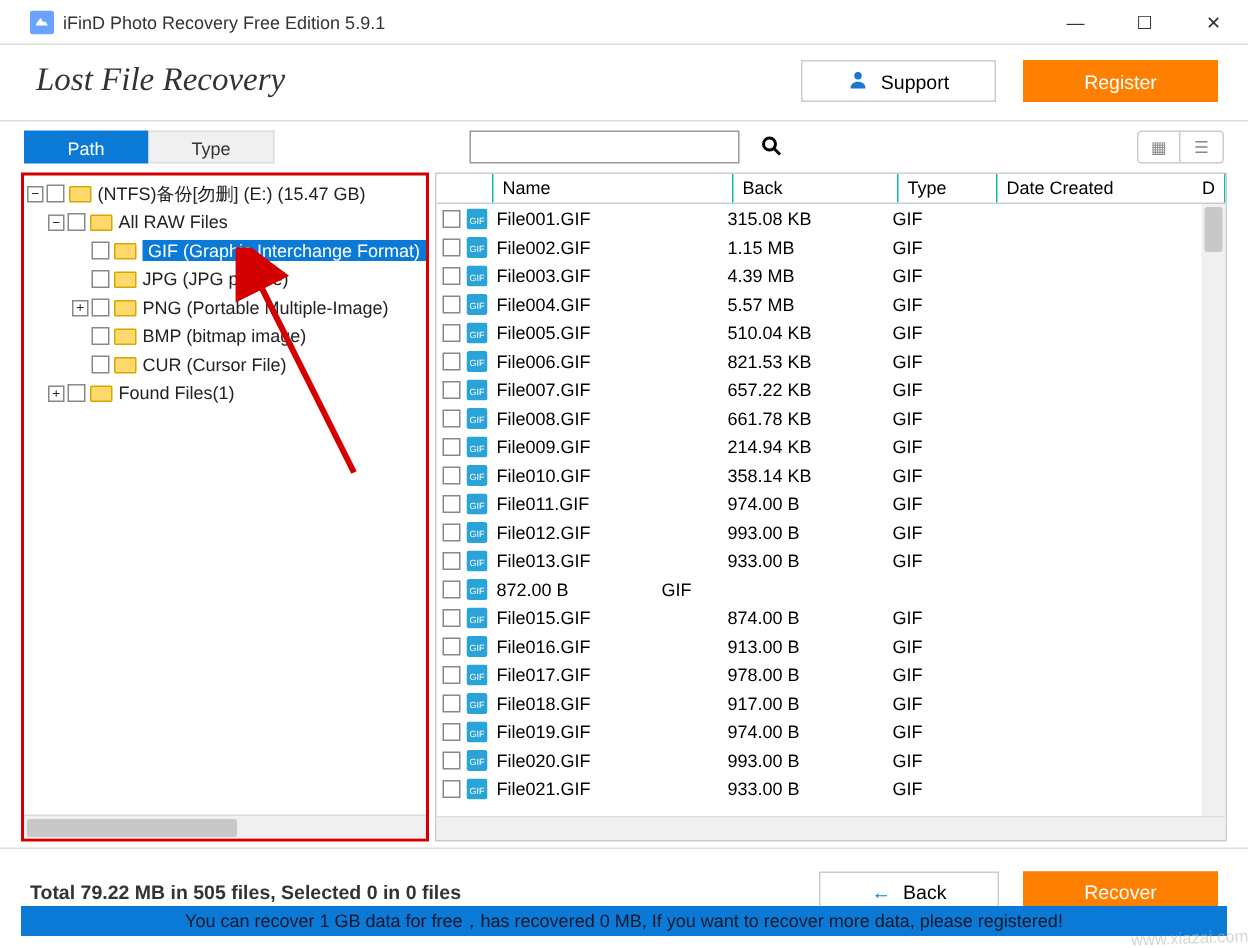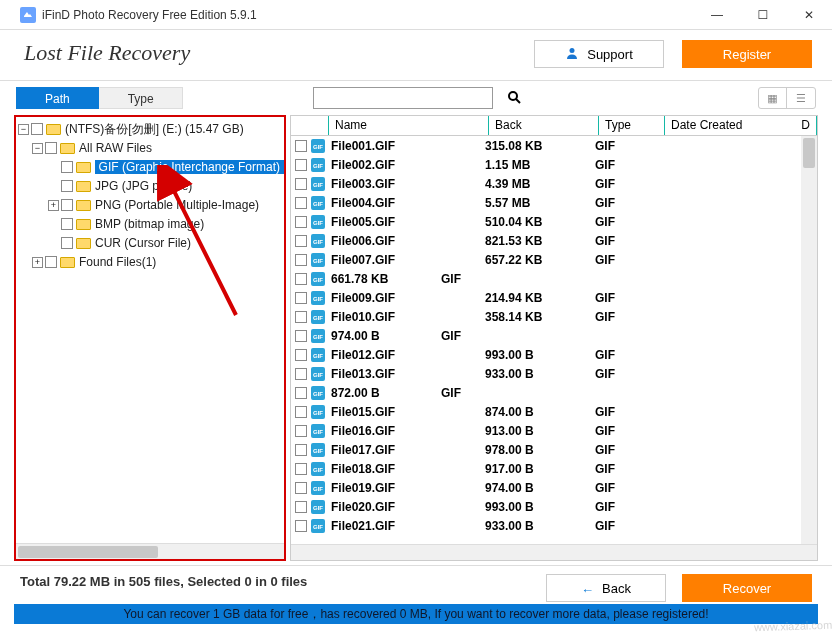--- a/index.html
+++ b/index.html
@@ -40,31 +40,31 @@
   .lbl.sel { background:#0a7ad6; color:#fff; padding:0 4px;}
   .ind1 { padding-left: 14px;} .ind2 { padding-left:30px;}
   .tree-sb-h { height:16px; background:#f0f0f0; border-top:1px solid #ddd; position:relative;}
   .tree-sb-h .thumb { position:absolute; left:2px; top:2px; width:140px; height:12px; background:#c8c8c8; border-radius:2px;}
   .arrow-annot { position:absolute; left:130px; top:48px; pointer-events:none; z-index:50; }
 
   .filegrid-wrap { flex:1; margin-left:4px; border:1px solid #ccc; display:flex; flex-direction:column; overflow:hidden;}
   .gridhead { display:flex; background:#fff; border-bottom:1px solid #ccc; height:20px;}
   .gh { font-size:12px; padding:2px 6px; border-right:1px solid #14b8a6; white-space:nowrap; overflow:hidden;}
   .col-ck { width:38px;} .col-name { width:160px;} .col-size { width:110px;} .col-type { width:66px;} .col-date { flex:1; display:flex; justify-content:space-between;}
-  .gridbody { flex:1; overflow:hidden; position:relative;font-weight:bold;}
+  .gridbody { flex:1; overflow:hidden; position:relative;}
   .grow { display:flex; align-items:center; height:19px; font-size:12px;}
   .gchk { width:12px; height:12px; border:1px solid #888; margin-left:4px; background:#fff;}
   .gico { width:14px; height:14px; margin-left:4px; display:flex; align-items:center; justify-content:center;}
   .gcell { padding-left:6px; overflow:hidden; white-space:nowrap;}
   .gcell.name{ width:154px;} .gcell.size{ width:110px;} .gcell.type{ width:66px;} .gcell.date{ flex:1;}
   .sb-v { position:absolute; right:0; top:0; width:16px; height:100%; background:#f0f0f0;}
   .sb-v .thumb { position:absolute; top:2px; left:2px; width:12px; height:30px; background:#c8c8c8; border-radius:2px;}
   .grid-sb-h { height:16px; background:#f0f0f0; border-top:1px solid #ddd;}
 
-  .footer { height: 50px; padding: 8px 20px 0 20px; display:flex; align-items:flex-start; border-top:1px solid #ddd; margin-top:4px;}
+  .footer { height: 50px; padding: 8px 20px 0 20px; display:flex; align-items:center; border-top:1px solid #ddd; margin-top:4px;}
   .status { font-size:13px; font-weight:bold; color:#333; flex:1;}
   .btn.back { min-width:120px; margin-right:16px;}
   .btn.back .arr { color:#0a7ad6; margin-right:8px; font-weight:bold;}
   .bluebar { background:#0a7ad6; color:#0f172a; font-size:12px; height:20px; display:flex; align-items:center; justify-content:center; position:absolute; bottom:8px; left:14px; right:14px;}
   .watermark { position:absolute; right:0; bottom:0; font-size:11px; color:#bbb; opacity:.6; transform:rotate(-2deg);}
 </style>
 </head>
 <body>
 
 <div class="titlebar">
@@ -289,20 +289,21 @@
           <span class="gcell date"></span>
         </div>
         <div class="grow">
           <span class="gchk"></span>
           <span class="gico">
             <svg width="14" height="14">
               <rect width="14" height="14" rx="2" fill="#2aa3d9"></rect>
               <text x="7" y="10" font-size="6" text-anchor="middle" fill="#fff" font-family="Arial">GIF</text>
             </svg>
           </span>
+          <span class="gcell name">File008.GIF</span>
           <span class="gcell size">661.78 KB</span>
           <span class="gcell type">GIF</span>
           <span class="gcell date"></span>
         </div>
         <div class="grow">
           <span class="gchk"></span>
           <span class="gico">
             <svg width="14" height="14">
               <rect width="14" height="14" rx="2" fill="#2aa3d9"></rect>
               <text x="7" y="10" font-size="6" text-anchor="middle" fill="#fff" font-family="Arial">GIF</text>
@@ -327,20 +328,21 @@
           <span class="gcell date"></span>
         </div>
         <div class="grow">
           <span class="gchk"></span>
           <span class="gico">
             <svg width="14" height="14">
               <rect width="14" height="14" rx="2" fill="#2aa3d9"></rect>
               <text x="7" y="10" font-size="6" text-anchor="middle" fill="#fff" font-family="Arial">GIF</text>
             </svg>
           </span>
+          <span class="gcell name">File011.GIF</span>
           <span class="gcell size">974.00 B</span>
           <span class="gcell type">GIF</span>
           <span class="gcell date"></span>
         </div>
         <div class="grow">
           <span class="gchk"></span>
           <span class="gico">
             <svg width="14" height="14">
               <rect width="14" height="14" rx="2" fill="#2aa3d9"></rect>
               <text x="7" y="10" font-size="6" text-anchor="middle" fill="#fff" font-family="Arial">GIF</text>

